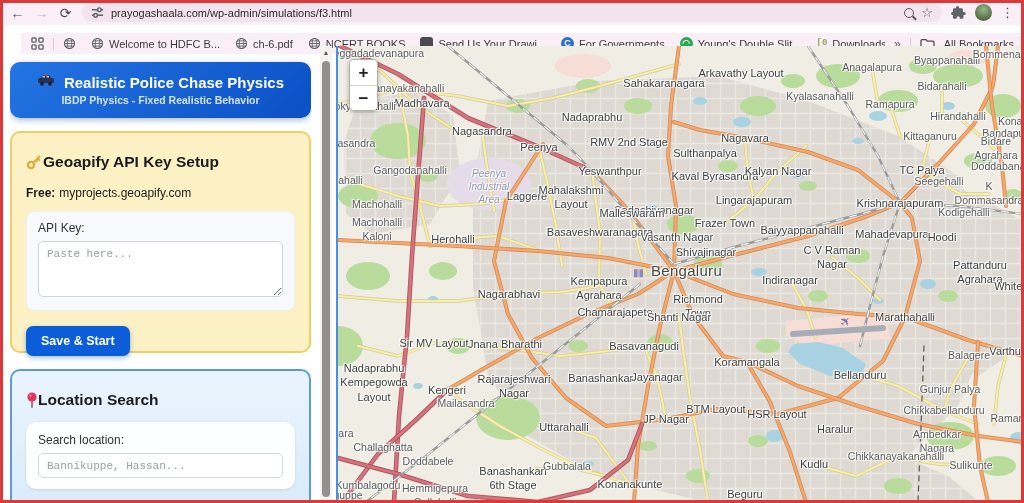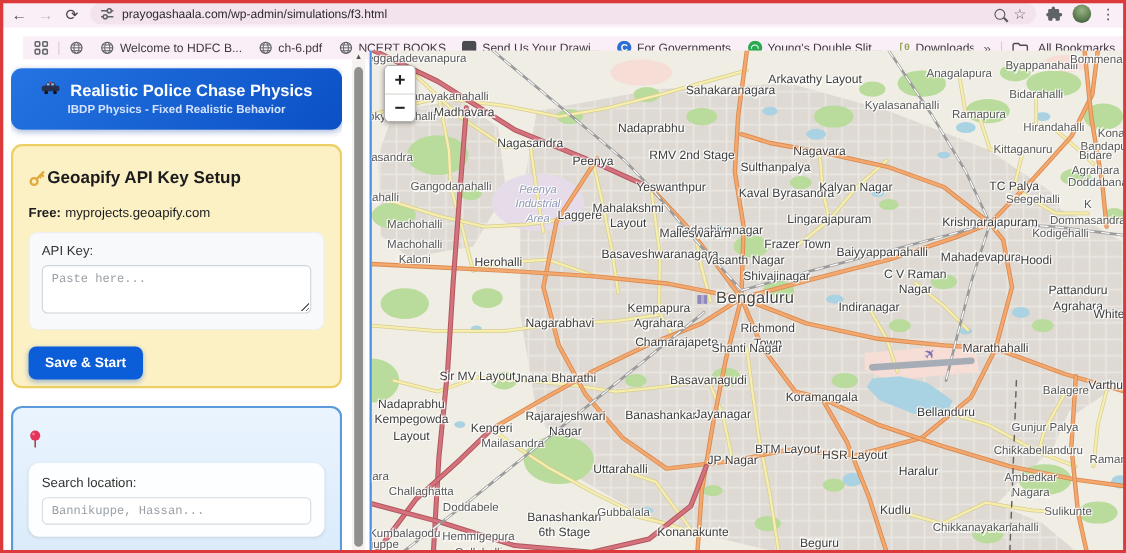--- a/index.html
+++ b/index.html
@@ -44,21 +44,21 @@
   .hline{font-size:15px;font-weight:bold;display:flex;justify-content:center;gap:9px;}
   .hsub{font-size:10.5px;color:#d3e2ff;font-weight:bold;}
   .apicard{margin-top:13px;height:222px;border-radius:10px;background:#fcf0c5;
            border:2px solid #ecd063;padding:12px 14px;box-sizing:border-box;}
   .cardh{font-size:15.5px;font-weight:bold;color:#1c1c1e;display:flex;align-items:center;margin-top:8px;}
   .freeline{font-size:12px;margin-top:15px;color:#1c1c1e;}
   .freeline b{margin-right:4px;}
   .innerbox{margin-top:11px;background:#f8f9fa;border:1px solid #edeff1;border-radius:8px;
             padding:9px 11px;box-sizing:border-box;}
   .innerbox label{font-size:12px;color:#333;display:block;margin-bottom:6px;}
-  .apicard textarea{width:100%;height:44px;box-sizing:border-box;border:1px solid #ced4da;border-radius:5px;
+  .apicard textarea{width:100%;height:56px;box-sizing:border-box;border:1px solid #ced4da;border-radius:5px;
            resize:vertical;font-family:"Liberation Mono","DejaVu Sans Mono",monospace;font-size:11px;
            padding:6px 8px;color:#333;background:#fff;}
   textarea::placeholder,input::placeholder{color:#9aa0a6;}
   .savebtn{margin-top:15px;background:#0b5ed7;color:#fff;font-weight:bold;font-size:12.5px;border:none;
            border-radius:7px;padding:8px 15px;box-shadow:0 2px 5px rgba(13,94,215,.4);cursor:pointer;
            font-family:inherit;}
   .loccard{margin-top:16px;height:170px;border-radius:10px;
            background:linear-gradient(180deg,#eaf4fe,#d7e9fa);
            border:2px solid #5b9bdc;padding:12px 14px;box-sizing:border-box;}
   .loccard .innerbox{background:#fdfeff;border:none;border-radius:10px;
@@ -233,20 +233,21 @@
 
     <div class="loccard">
       <div class="cardh">
         <span style="display:inline-flex;">
           <svg width="12" height="17" viewBox="0 0 12 17">
             <rect x="5.3" y="8" width="1.4" height="8" rx="0.7" fill="#8d4a44"></rect>
             <circle cx="6" cy="5" r="4.6" fill="#e5345a"></circle>
             <circle cx="4.4" cy="3.6" r="1.2" fill="#f27e98"></circle>
           </svg>
         </span>
+        <span>Location Search</span>
       </div>
       <div class="innerbox">
         <label>Search location:</label>
         <input placeholder="Bannikuppe, Hassan..." style="">
       </div>
     </div>
   </div>
 
   <div class="vscroll">
     <span class="sarr">▲</span>
@@ -531,21 +532,21 @@
         <div class="lt" style="left: 407px; top: 448px;">Beguru</div>
         <div class="lt" style="left: 522px; top: 329px;">Bellanduru</div>
         <div class="lv" style="left: 631px; top: 310px;">Balagere</div>
         <div class="lt" style="left: 669px; top: 305px;">Varthur</div>
         <div class="lv" style="left: 612px; top: 344px;">Gunjur Palya</div>
         <div class="lv" style="left: 606px; top: 365px;">Chikkabellanduru</div>
         <div class="lv" style="left: 675px; top: 373px;">Ramanay</div>
         <div class="lt" style="left: 497px; top: 383px;">Haralur</div>
         <div class="lv" style="left: 599px; top: 396px;">Ambedkar
 Nagara</div>
-        <div class="lv" style="left: 558px; top: 411px; margin-top: 24px;">Chikkanayakanahalli</div>
+        <div class="lv" style="left: 558px; top: 411px;">Chikkanayakanahalli</div>
         <div class="lt" style="left: 476px; top: 418px;">Kudlu</div>
         <div class="lv" style="left: 633px; top: 420px;">Sulikunte</div>
       </div>
     <span id="plane">✈</span>
     <div class="zoomctl">
       <button>+</button>
       <button>−</button>
     </div>
   </div>
 

